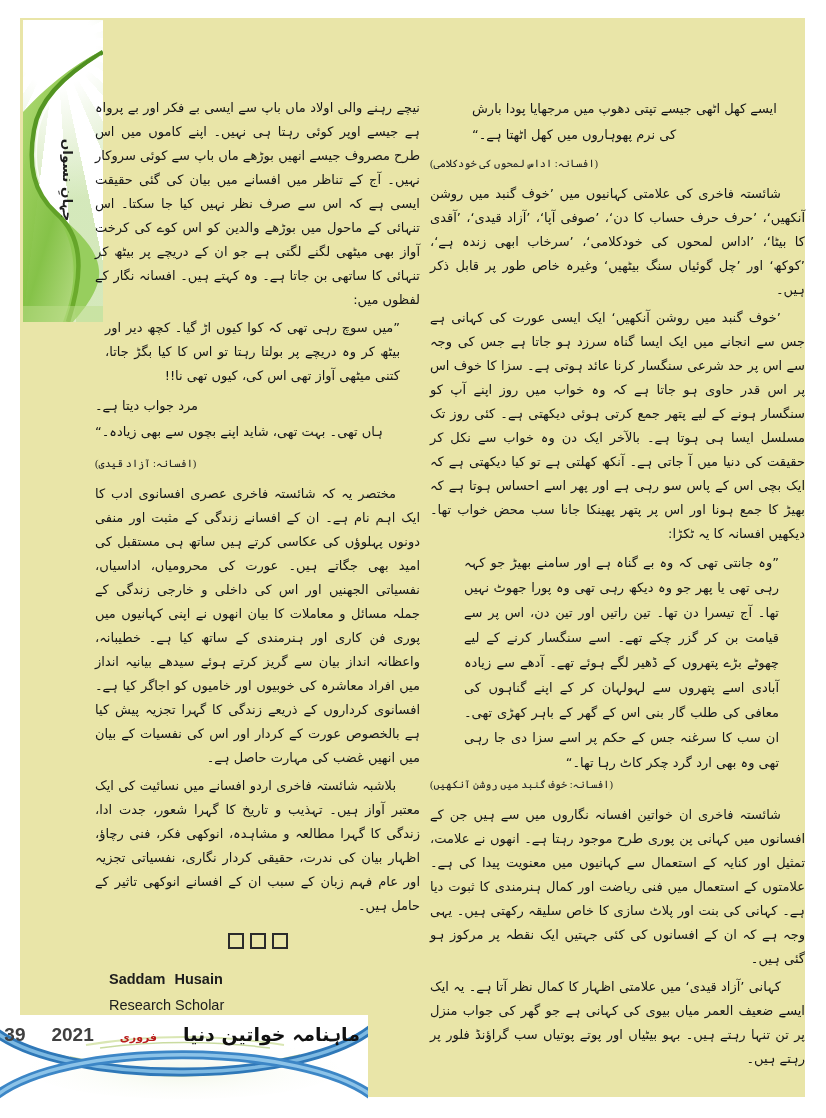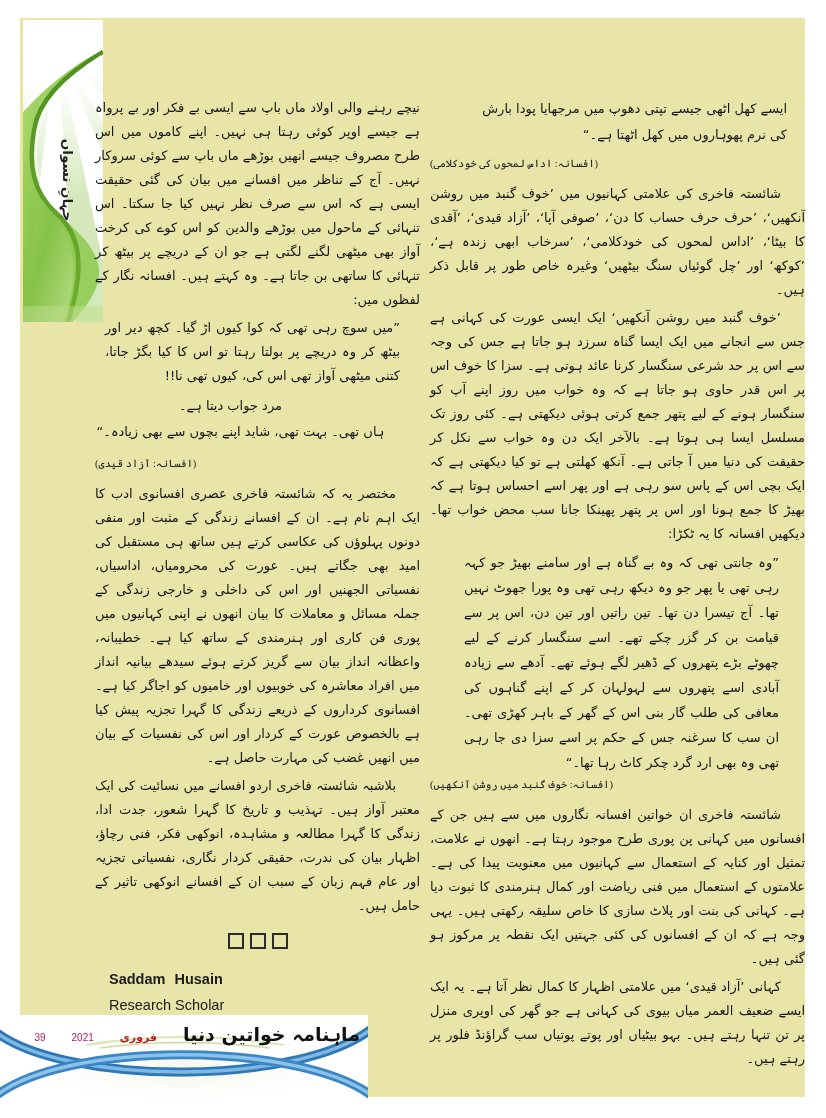--- a/index.html
+++ b/index.html
@@ -37,30 +37,30 @@
   
   .col{
     position:absolute;top:96px;direction:rtl;text-align:justify;
     color:#161616;font-size:13px;line-height:24px;
   }
   .col-left{left:95px;width:325px;}
   .col-right{left:430px;width:375px;}
   .para{margin:0 0 4px 0;}
   .para.indent{text-indent:24px;}
   .quote-center{
-    text-align:right;margin:0 18px 8px 42px;line-height:26px;
+    text-align:left;margin:0 18px 8px 42px;line-height:26px;
   }
   .quote-block{
     margin:4px 20px 6px 10px;line-height:24px;
   }
   .quote-narrow{
     margin:2px 26px 2px 34px;line-height:25px;
   }
   .dialog-line{
-    text-align:center;padding-right:54px;margin:2px 0;
+    text-align:left;padding-right:54px;margin:2px 0;
   }
   .dialog-line.wide{padding-right:34px;margin-bottom:12px;}
   .source-label{
     direction:rtl;text-align:left;font-size:10.5px;color:#222;
     margin:2px 0 10px 0;line-height:16px;font-family:Liberation Serif, serif;
   }
   
   .end-mark{
     text-align:center;margin:10px 0 14px 0;direction:ltr;
   }
@@ -79,21 +79,21 @@
     position:absolute;left:0;top:1015px;width:368px;height:86px;background:#ffffff;
   }
   .footer svg{position:absolute;inset:0;}
   .footer-textrow{
     position:absolute;top:8px;left:55px;right:8px;
     display:flex;direction:rtl;align-items:baseline;gap:26px;
   }
   .footer-magazine{font-size:19px;font-weight:bold;color:#111;white-space:nowrap;}
   .footer-month{font-size:11px;font-weight:bold;color:#b91c1c;white-space:nowrap;}
   .footer-year,.footer-page{
-    font-family:"Liberation Sans",sans-serif;font-size:10px;font-weight:normal;color:#be185d;
+    font-family:"Liberation Sans",sans-serif;font-size:19px;font-weight:bold;color:#404040;
   }
 </style>
 </head>
 <body>
 
 <div class="content-bg"></div>
 
 <div class="masthead">
   <div class="rays"></div>
   <svg viewBox="0 0 80 302">
@@ -120,21 +120,21 @@
 </div>
 
 <div class="col col-right">
   <div class="quote-center">ایسے کھل اٹھی جیسے تپتی دھوپ میں مرجھایا پودا بارش کی نرم پھوہاروں میں کھل اٹھتا ہے۔“</div>
   <div class="source-label">(افسانہ: اداس لمحوں کی خودکلامی)</div>
   <p class="para indent">شائستہ فاخری کی علامتی کہانیوں میں ’خوف گنبد میں روشن آنکھیں‘، ’حرف حرف حساب کا دن‘، ’صوفی آپا‘، ’آزاد قیدی‘، ’آقدی کا بیٹا‘، ’اداس لمحوں کی خودکلامی‘، ’سرخاب ابھی زندہ ہے‘، ’کوکھ‘ اور ’چل گوئیاں سنگ بیٹھیں‘ وغیرہ خاص طور پر قابل ذکر ہیں۔</p>
   <p class="para indent">’خوف گنبد میں روشن آنکھیں‘ ایک ایسی عورت کی کہانی ہے جس سے انجانے میں ایک ایسا گناہ سرزد ہو جاتا ہے جس کی وجہ سے اس پر حد شرعی سنگسار کرنا عائد ہوتی ہے۔ سزا کا خوف اس پر اس قدر حاوی ہو جاتا ہے کہ وہ خواب میں روز اپنے آپ کو سنگسار ہونے کے لیے پتھر جمع کرتی ہوئی دیکھتی ہے۔ کئی روز تک مسلسل ایسا ہی ہوتا ہے۔ بالآخر ایک دن وہ خواب سے نکل کر حقیقت کی دنیا میں آ جاتی ہے۔ آنکھ کھلتی ہے تو کیا دیکھتی ہے کہ ایک بچی اس کے پاس سو رہی ہے اور پھر اسے احساس ہوتا ہے کہ بھیڑ کا جمع ہونا اور اس پر پتھر پھینکا جانا سب محض خواب تھا۔ دیکھیں افسانہ کا یہ ٹکڑا:</p>
   <div class="quote-narrow">”وہ جانتی تھی کہ وہ بے گناہ ہے اور سامنے بھیڑ جو کہہ رہی تھی یا پھر جو وہ دیکھ رہی تھی وہ پورا جھوٹ نہیں تھا۔ آج تیسرا دن تھا۔ تین راتیں اور تین دن، اس پر سے قیامت بن کر گزر چکے تھے۔ اسے سنگسار کرنے کے لیے چھوٹے بڑے پتھروں کے ڈھیر لگے ہوئے تھے۔ آدھے سے زیادہ آبادی اسے پتھروں سے لہولہان کر کے اپنے گناہوں کی معافی کی طلب گار بنی اس کے گھر کے باہر کھڑی تھی۔ ان سب کا سرغنہ جس کے حکم پر اسے سزا دی جا رہی تھی وہ بھی ارد گرد چکر کاٹ رہا تھا۔“</div>
   <div class="source-label">(افسانہ: خوف گنبد میں روشن آنکھیں)</div>
   <p class="para indent">شائستہ فاخری ان خواتین افسانہ نگاروں میں سے ہیں جن کے افسانوں میں کہانی پن پوری طرح موجود رہتا ہے۔ انھوں نے علامت، تمثیل اور کنایہ کے استعمال سے کہانیوں میں معنویت پیدا کی ہے۔ علامتوں کے استعمال میں فنی ریاضت اور کمال ہنرمندی کا ثبوت دیا ہے۔ کہانی کی بنت اور پلاٹ سازی کا خاص سلیقہ رکھتی ہیں۔ یہی وجہ ہے کہ ان کے افسانوں کی کئی جہتیں ایک نقطہ پر مرکوز ہو گئی ہیں۔</p>
-  <p class="para indent">کہانی ’آزاد قیدی‘ میں علامتی اظہار کا کمال نظر آتا ہے۔ یہ ایک ایسے ضعیف العمر میاں بیوی کی کہانی ہے جو گھر کی اوپری منزل پر تن تنہا رہتے ہیں۔ بہو بیٹیاں اور پوتے پوتیاں سب گراؤنڈ فلور پر رہتے ہیں۔</p>
+  <p class="para indent">کہانی ’آزاد قیدی‘ میں علامتی اظہار کا کمال نظر آتا ہے۔ یہ ایک ایسے ضعیف العمر میاں بیوی کی کہانی ہے جو گھر کی جواب منزل پر تن تنہا رہتے ہیں۔ بہو بیٹیاں اور پوتے پوتیاں سب گراؤنڈ فلور پر رہتے ہیں۔</p>
 </div>
 
 <div class="col col-left">
   <p class="para">نیچے رہنے والی اولاد ماں باپ سے ایسی بے فکر اور بے پرواہ ہے جیسے اوپر کوئی رہتا ہی نہیں۔ اپنے کاموں میں اس طرح مصروف جیسے انھیں بوڑھے ماں باپ سے کوئی سروکار نہیں۔ آج کے تناظر میں افسانے میں بیان کی گئی حقیقت ایسی ہے کہ اس سے صرف نظر نہیں کیا جا سکتا۔ اس تنہائی کے ماحول میں بوڑھے والدین کو اس کوے کی کرخت آواز بھی میٹھی لگنے لگتی ہے جو ان کے دریچے پر بیٹھ کر تنہائی کا ساتھی بن جاتا ہے۔ وہ کہتے ہیں۔ افسانہ نگار کے لفظوں میں:</p>
   <div class="quote-block">”میں سوچ رہی تھی کہ کوا کیوں اڑ گیا۔ کچھ دیر اور بیٹھ کر وہ دریچے پر بولتا رہتا تو اس کا کیا بگڑ جاتا، کتنی میٹھی آواز تھی اس کی، کیوں تھی نا!!</div>
   <div class="dialog-line">مرد جواب دیتا ہے۔</div>
   <div class="dialog-line wide">ہاں تھی۔ بہت تھی، شاید اپنے بچوں سے بھی زیادہ۔“</div>
   <div class="source-label">(افسانہ: آزاد قیدی)</div>
   <p class="para indent">مختصر یہ کہ شائستہ فاخری عصری افسانوی ادب کا ایک اہم نام ہے۔ ان کے افسانے زندگی کے مثبت اور منفی دونوں پہلوؤں کی عکاسی کرتے ہیں ساتھ ہی مستقبل کی امید بھی جگاتے ہیں۔ عورت کی محرومیاں، اداسیاں، نفسیاتی الجھنیں اور اس کی داخلی و خارجی زندگی کے جملہ مسائل و معاملات کا بیان انھوں نے اپنی کہانیوں میں پوری فن کاری اور ہنرمندی کے ساتھ کیا ہے۔ خطیبانہ، واعظانہ انداز بیان سے گریز کرتے ہوئے سیدھے بیانیہ انداز میں افراد معاشرہ کی خوبیوں اور خامیوں کو اجاگر کیا ہے۔ افسانوی کرداروں کے ذریعے زندگی کا گہرا تجزیہ پیش کیا ہے بالخصوص عورت کے کردار اور اس کی نفسیات کے بیان میں انھیں غضب کی مہارت حاصل ہے۔</p>
   <p class="para indent">بلاشبہ شائستہ فاخری اردو افسانے میں نسائیت کی ایک معتبر آواز ہیں۔ تہذیب و تاریخ کا گہرا شعور، جدت ادا، زندگی کا گہرا مطالعہ و مشاہدہ، انوکھی فکر، فنی رچاؤ، اظہار بیان کی ندرت، حقیقی کردار نگاری، نفسیاتی تجزیہ اور عام فہم زبان کے سبب ان کے افسانے انوکھی تاثیر کے حامل ہیں۔</p>

